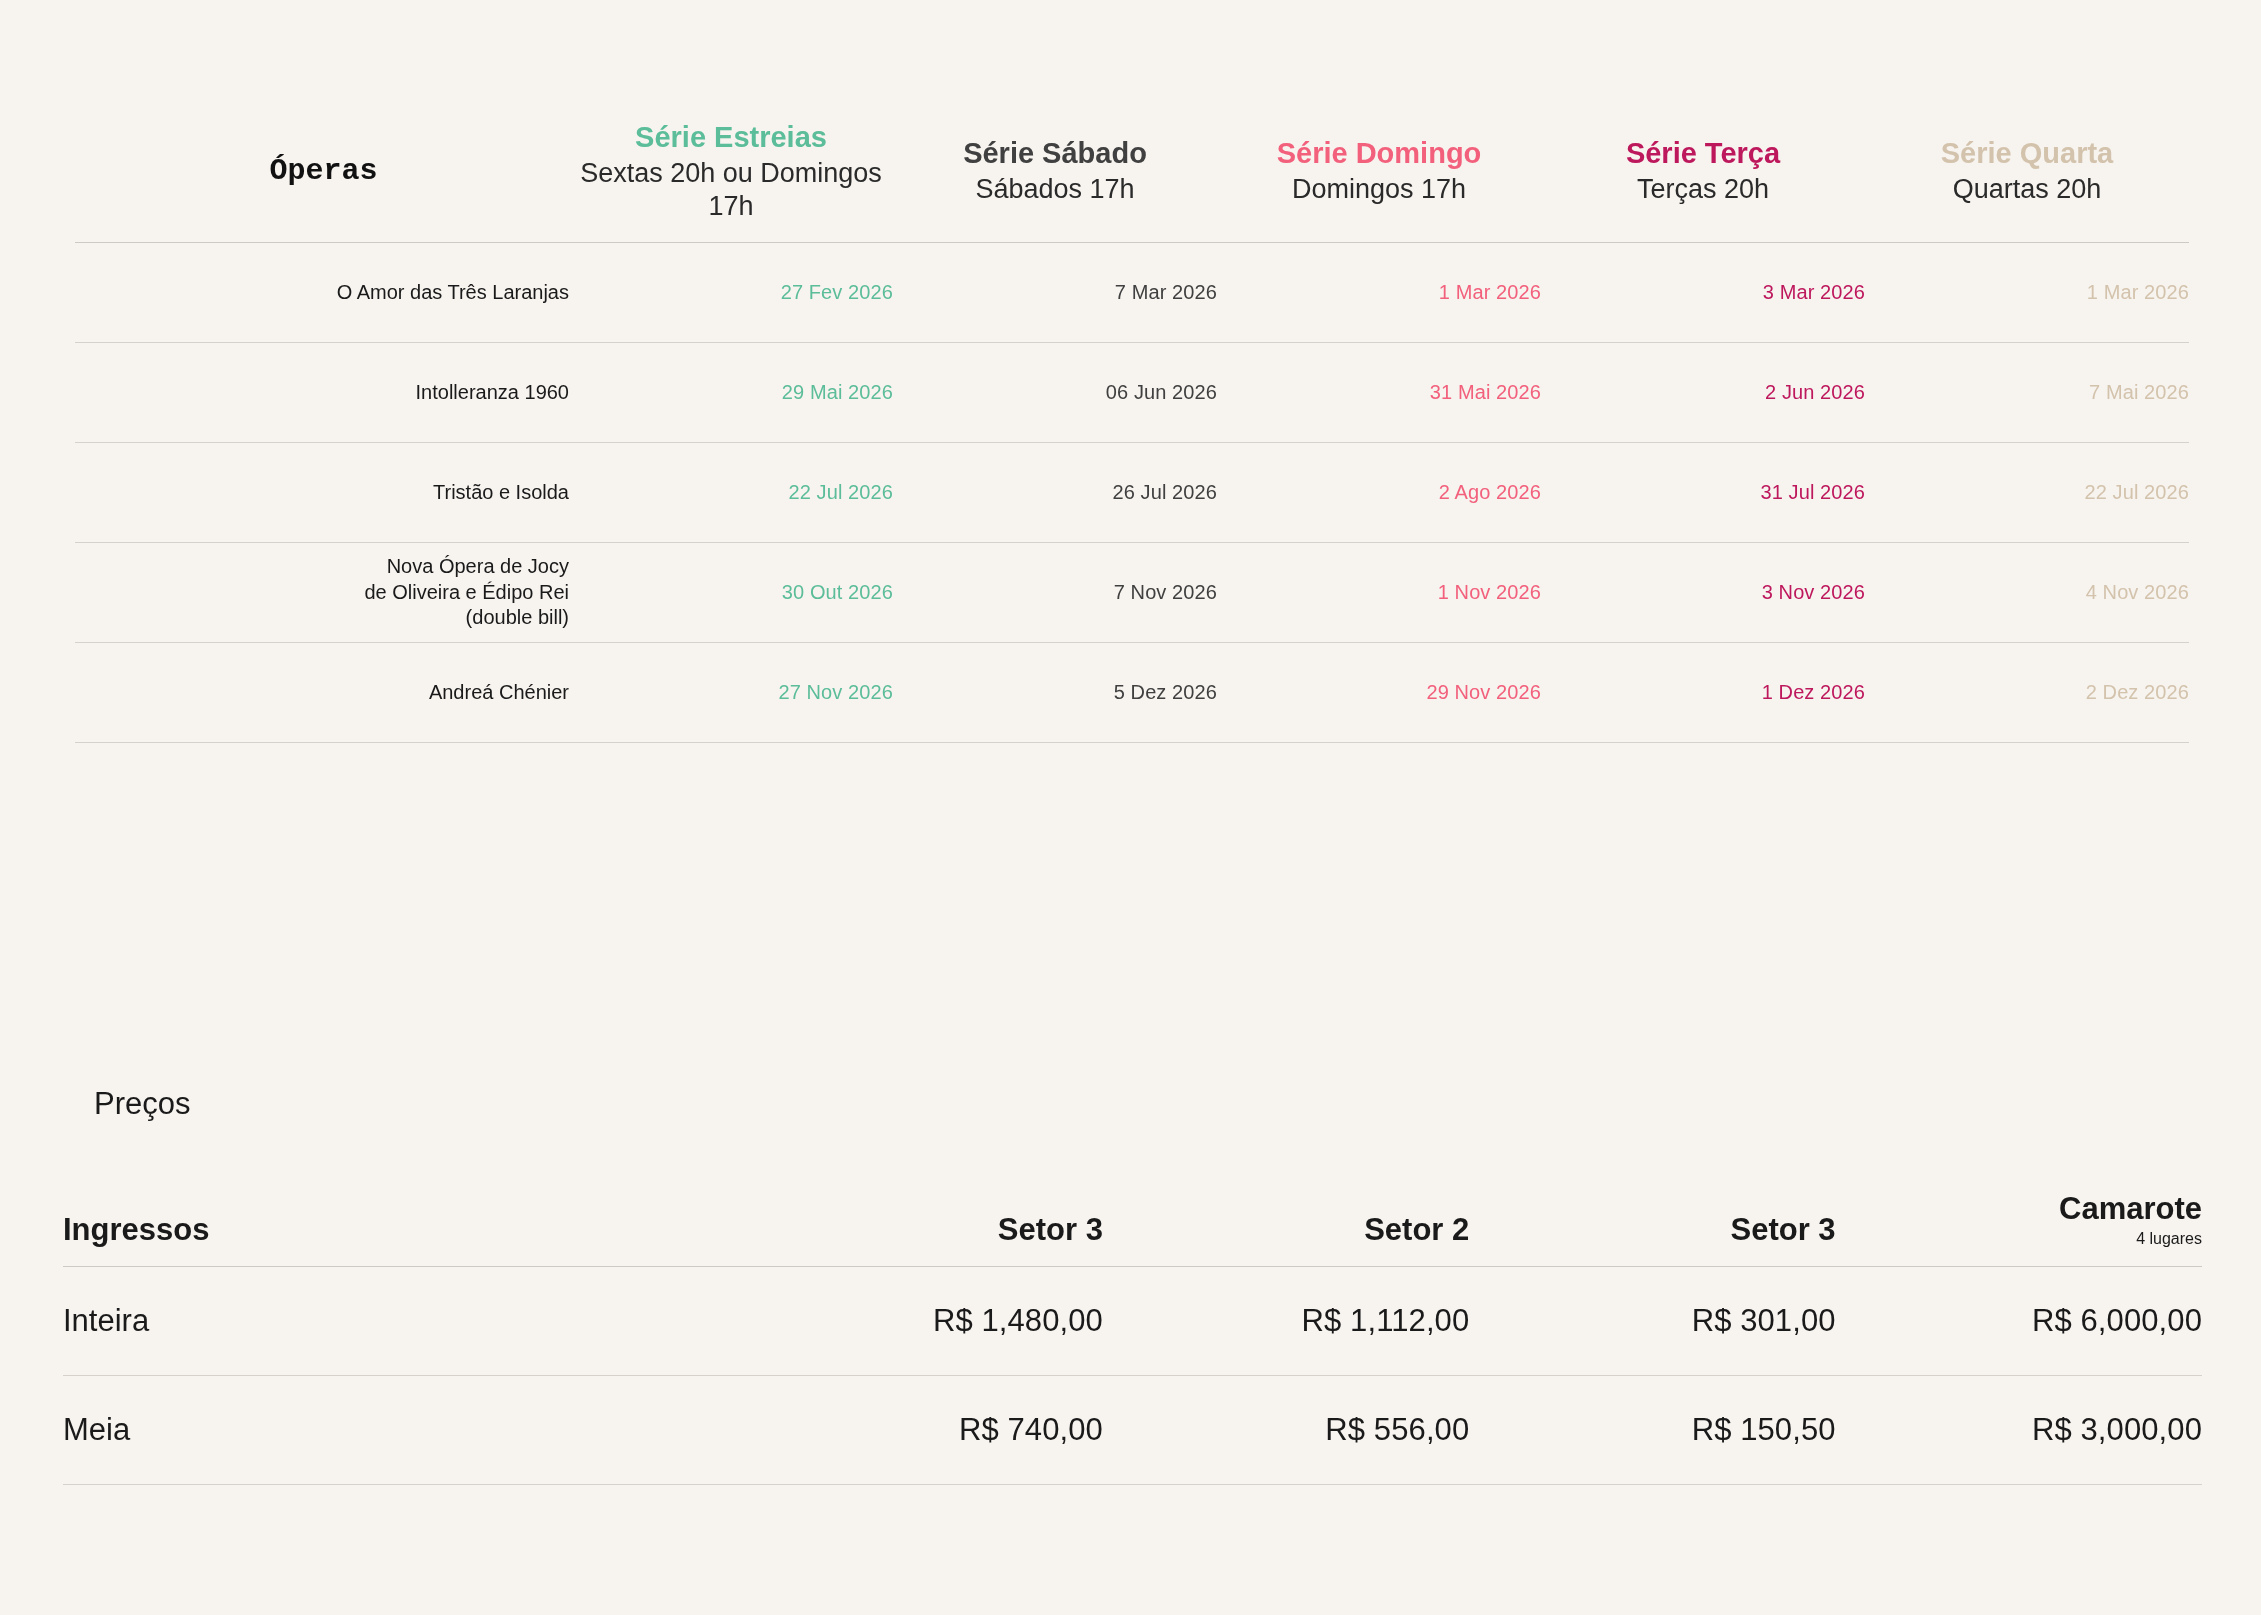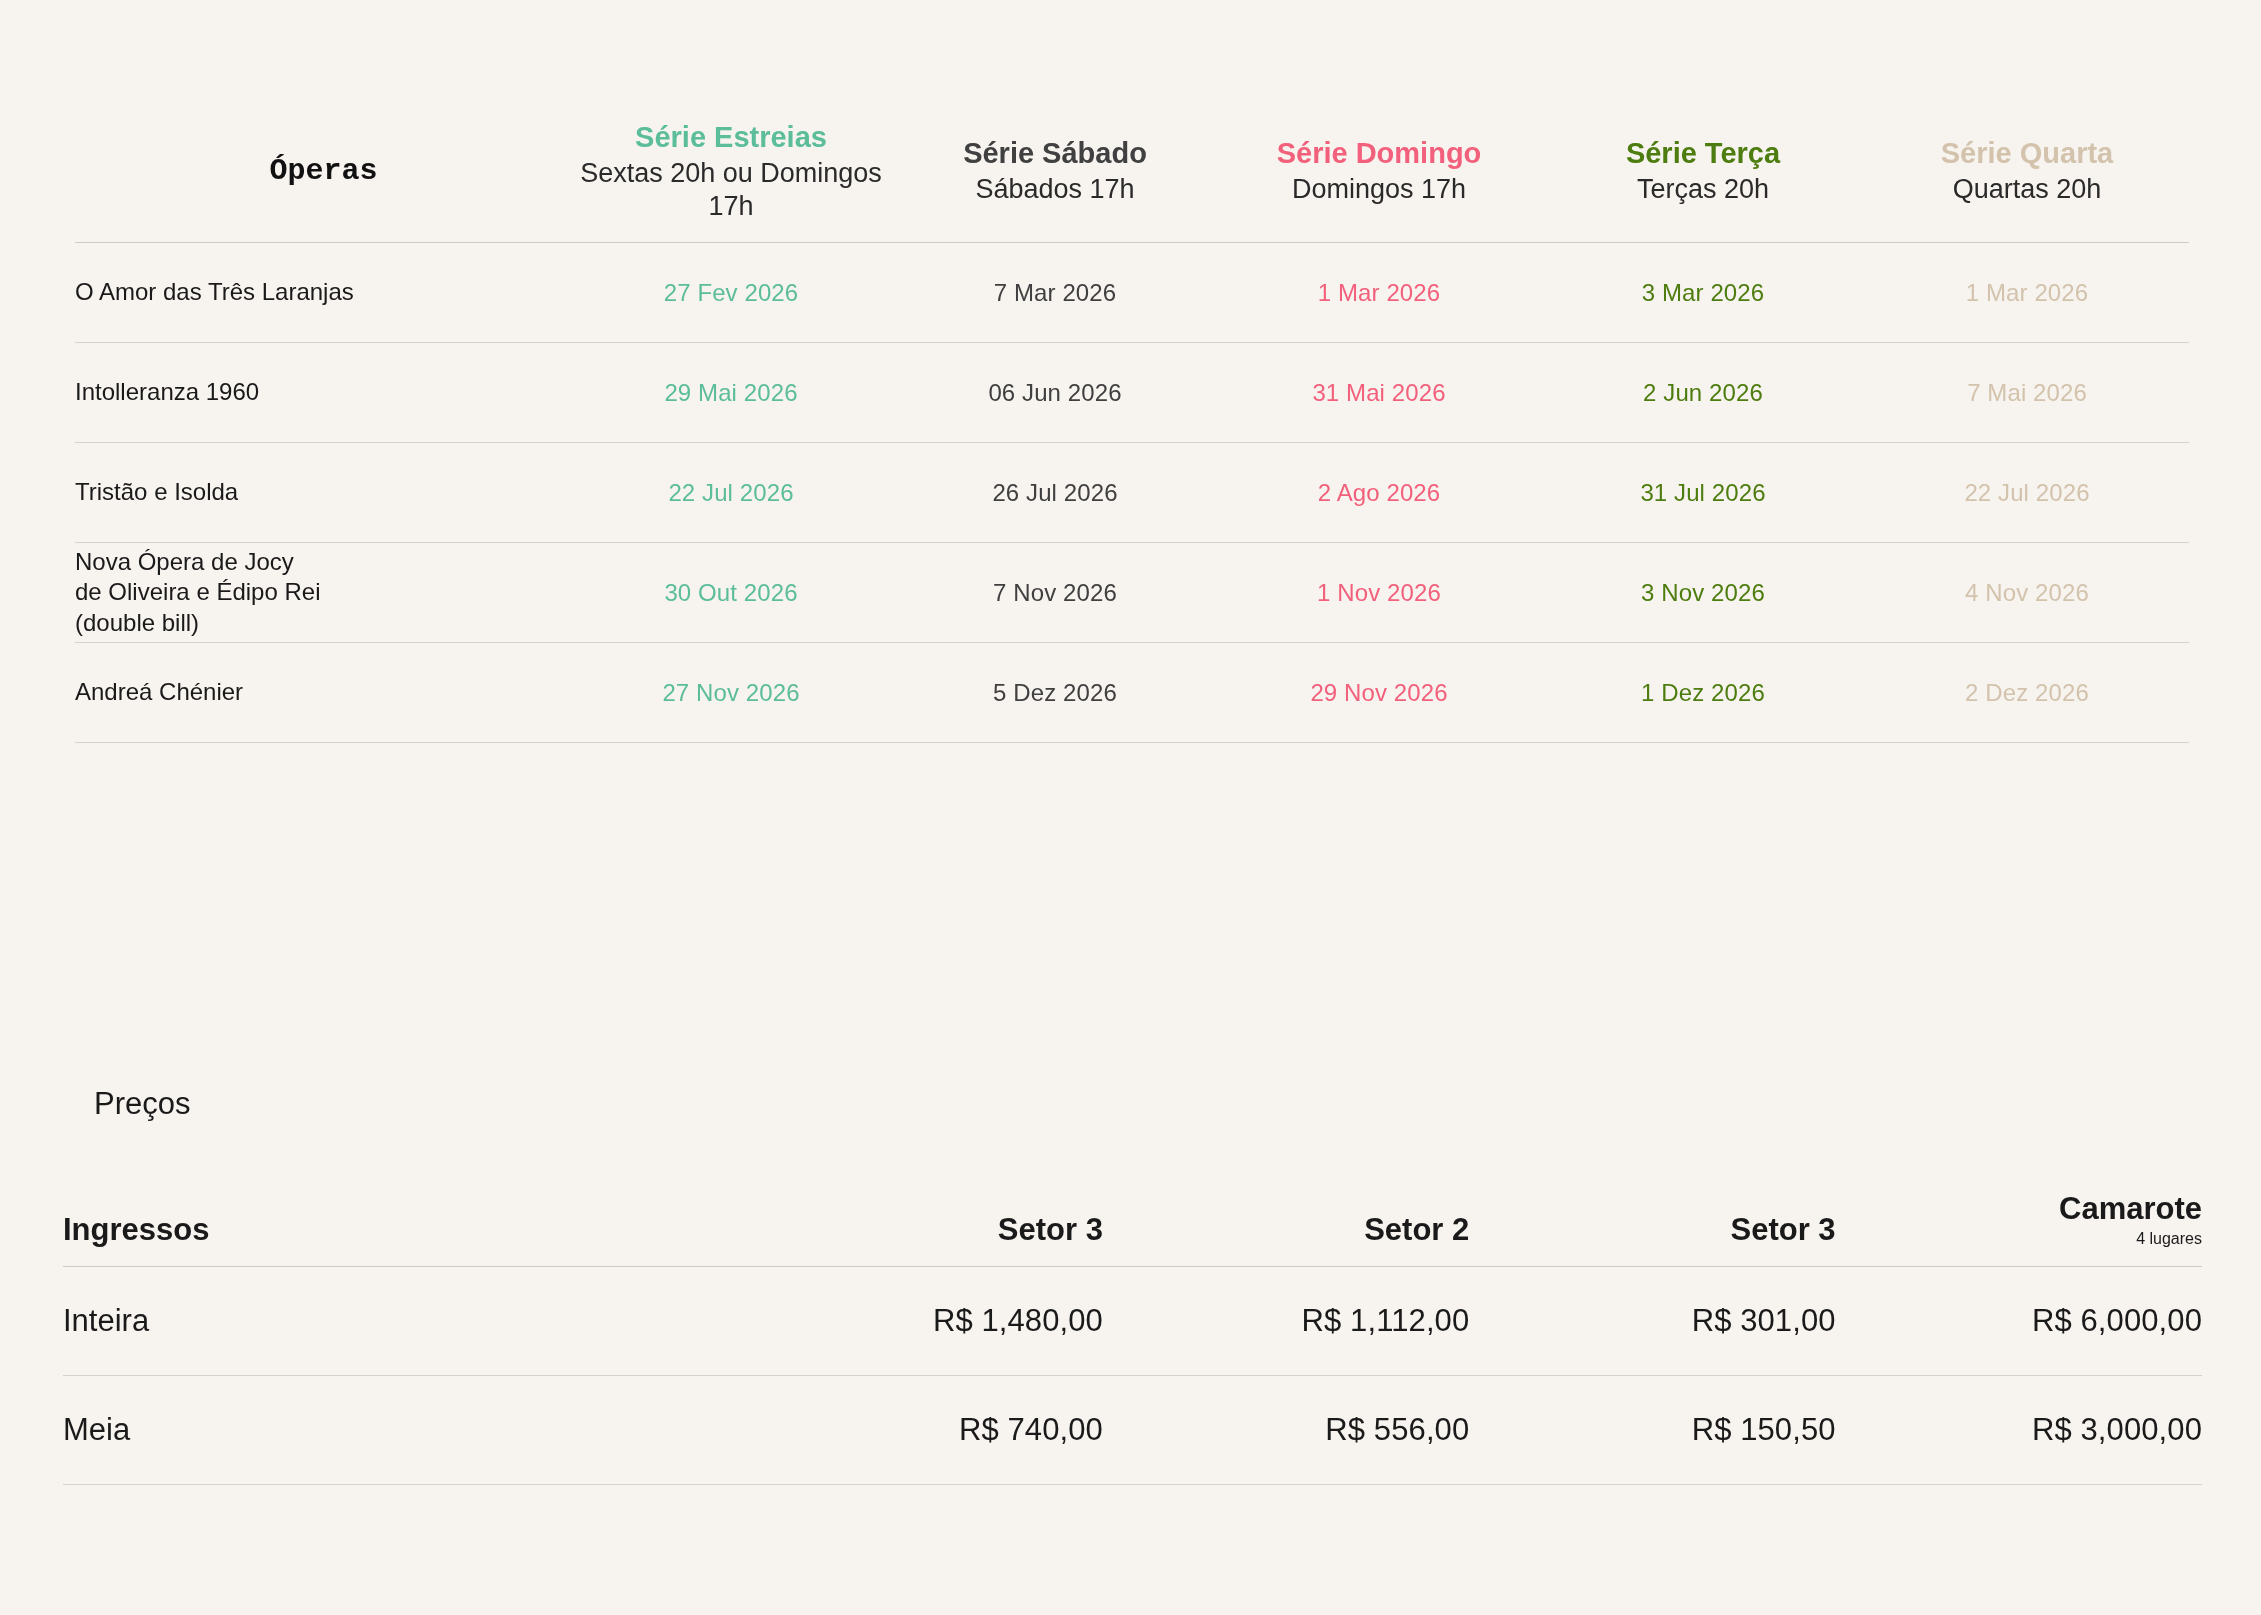--- a/index.html
+++ b/index.html
@@ -66,39 +66,40 @@
     font-size: 27px;
     font-weight: normal;
     color: #2a2a2a;
     line-height: 1.22;
     margin-top: 1.5px;
   }
 
   .schedule tbody tr { border-bottom: 1.5px solid #d7d1cb; }
   .schedule tbody td {
     height: 99px;
-    font-size: 24px;
+    font-size: 20px;
+    text-align: right;
   }
   .opera-name {
     text-align: left;
     color: #1a1a1a;
     padding-left: 3px;
     line-height: 1.28;
   }
   .opera-name .ml { display: block; }
   .date-cell {
     text-align: center;
     letter-spacing: 0.1px;
   }
 
   
   .col-estreias { color: #5bbd9a; }
   .col-sabado   { color: #404040; }
   .col-domingo  { color: #f2607c; }
-  .col-terca    { color: #4d7c0f; }
+  .col-terca    { color: #be185d; }
   .col-quarta   { color: #d3c3ac; }
 
   
   .precos-title {
     position: absolute;
     left: 94px;
     top: 1086px;
     font-size: 31px;
     color: #1a1a1a;
     font-weight: normal;

